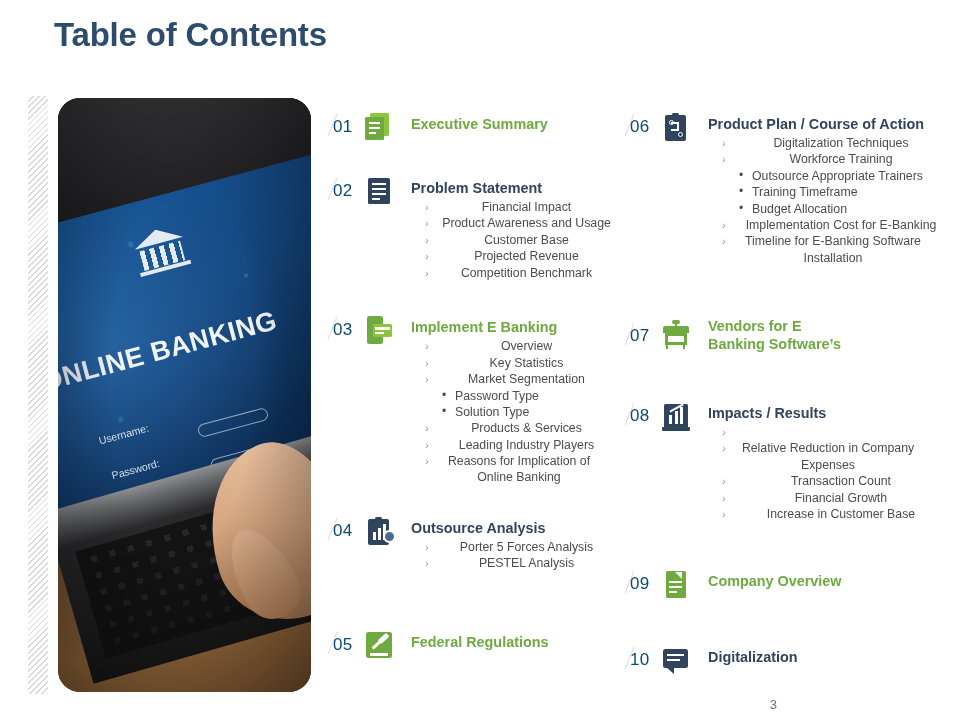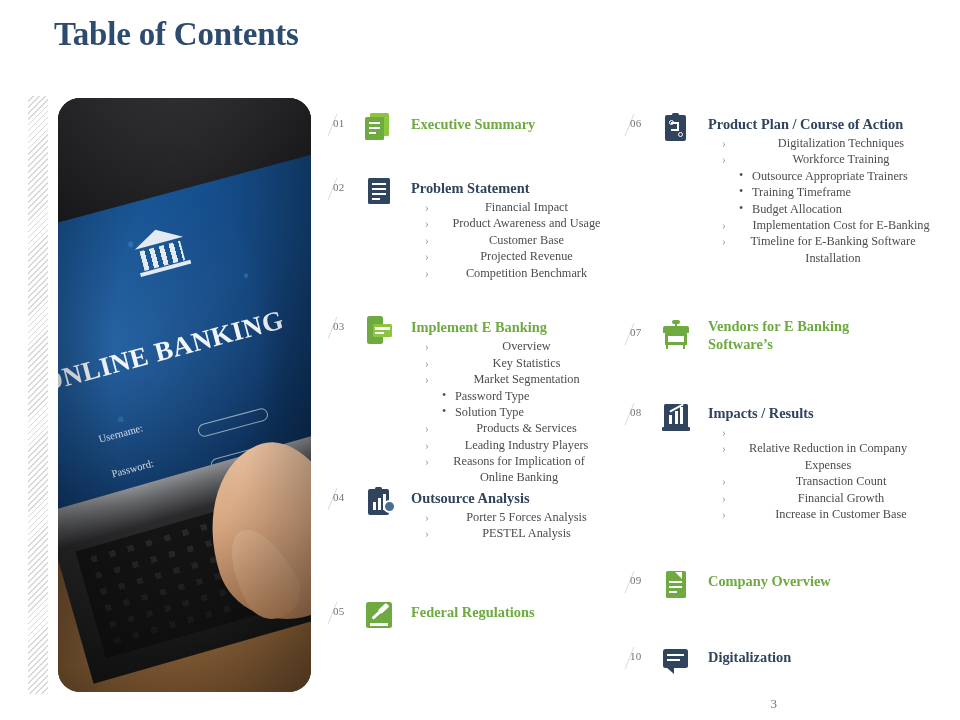--- a/index.html
+++ b/index.html
@@ -10,21 +10,20 @@
     background: #ffffff;
     font-family: "Liberation Sans", sans-serif;
     overflow: hidden;
   }
 
   .slide {
     position: relative;
     width: 801px;
     height: 720px;
     background: #ffffff;
-    font-family: Liberation Serif, serif;
   }
 
   
   .slide-title {
     position: absolute;
     left: 54px;
     top: 16px;
     font-size: 33px;
     font-weight: bold;
     color: #2d4b6e;
@@ -238,22 +237,22 @@
     position: absolute;
     left: 5px;
     top: -3px;
     width: 1.3px;
     height: 28px;
     background: #dcdcdc;
     transform: rotate(22deg);
   }
   .num-txt {
     position: relative;
-    font-size: 11px;
-    color: #737373;
+    font-size: 17px;
+    color: #0c4a6e;
     letter-spacing: 0.2px;
     padding-left: 8px;
   }
 
   .icon-cell {
     width: 46px;
     flex: 0 0 46px;
     padding-top: 1px;
   }
   .icon-box {
@@ -531,21 +530,21 @@
               <span class="stxt">Projected Revenue</span>
             </div>
           <div class="sub-item">
               <span class="chev">›</span>
               <span class="stxt">Competition Benchmark</span>
             </div>
         </div>
       </div>
     </div>
 
-    <div class="toc-entry" style="">
+    <div class="toc-entry" style="margin-bottom:30px;">
       <div class="num-cell">
         <div class="num-slash"></div>
         <div class="num-txt">03</div>
       </div>
       <div class="icon-cell">
         <div class="icon-box ic-mobcard">
           <div class="body" style="background:#6eaa3f;"></div>
           <div class="card" style="background:#8cc63f;"></div>
           <div class="stripe"></div>
           <div class="stripe2"></div>

